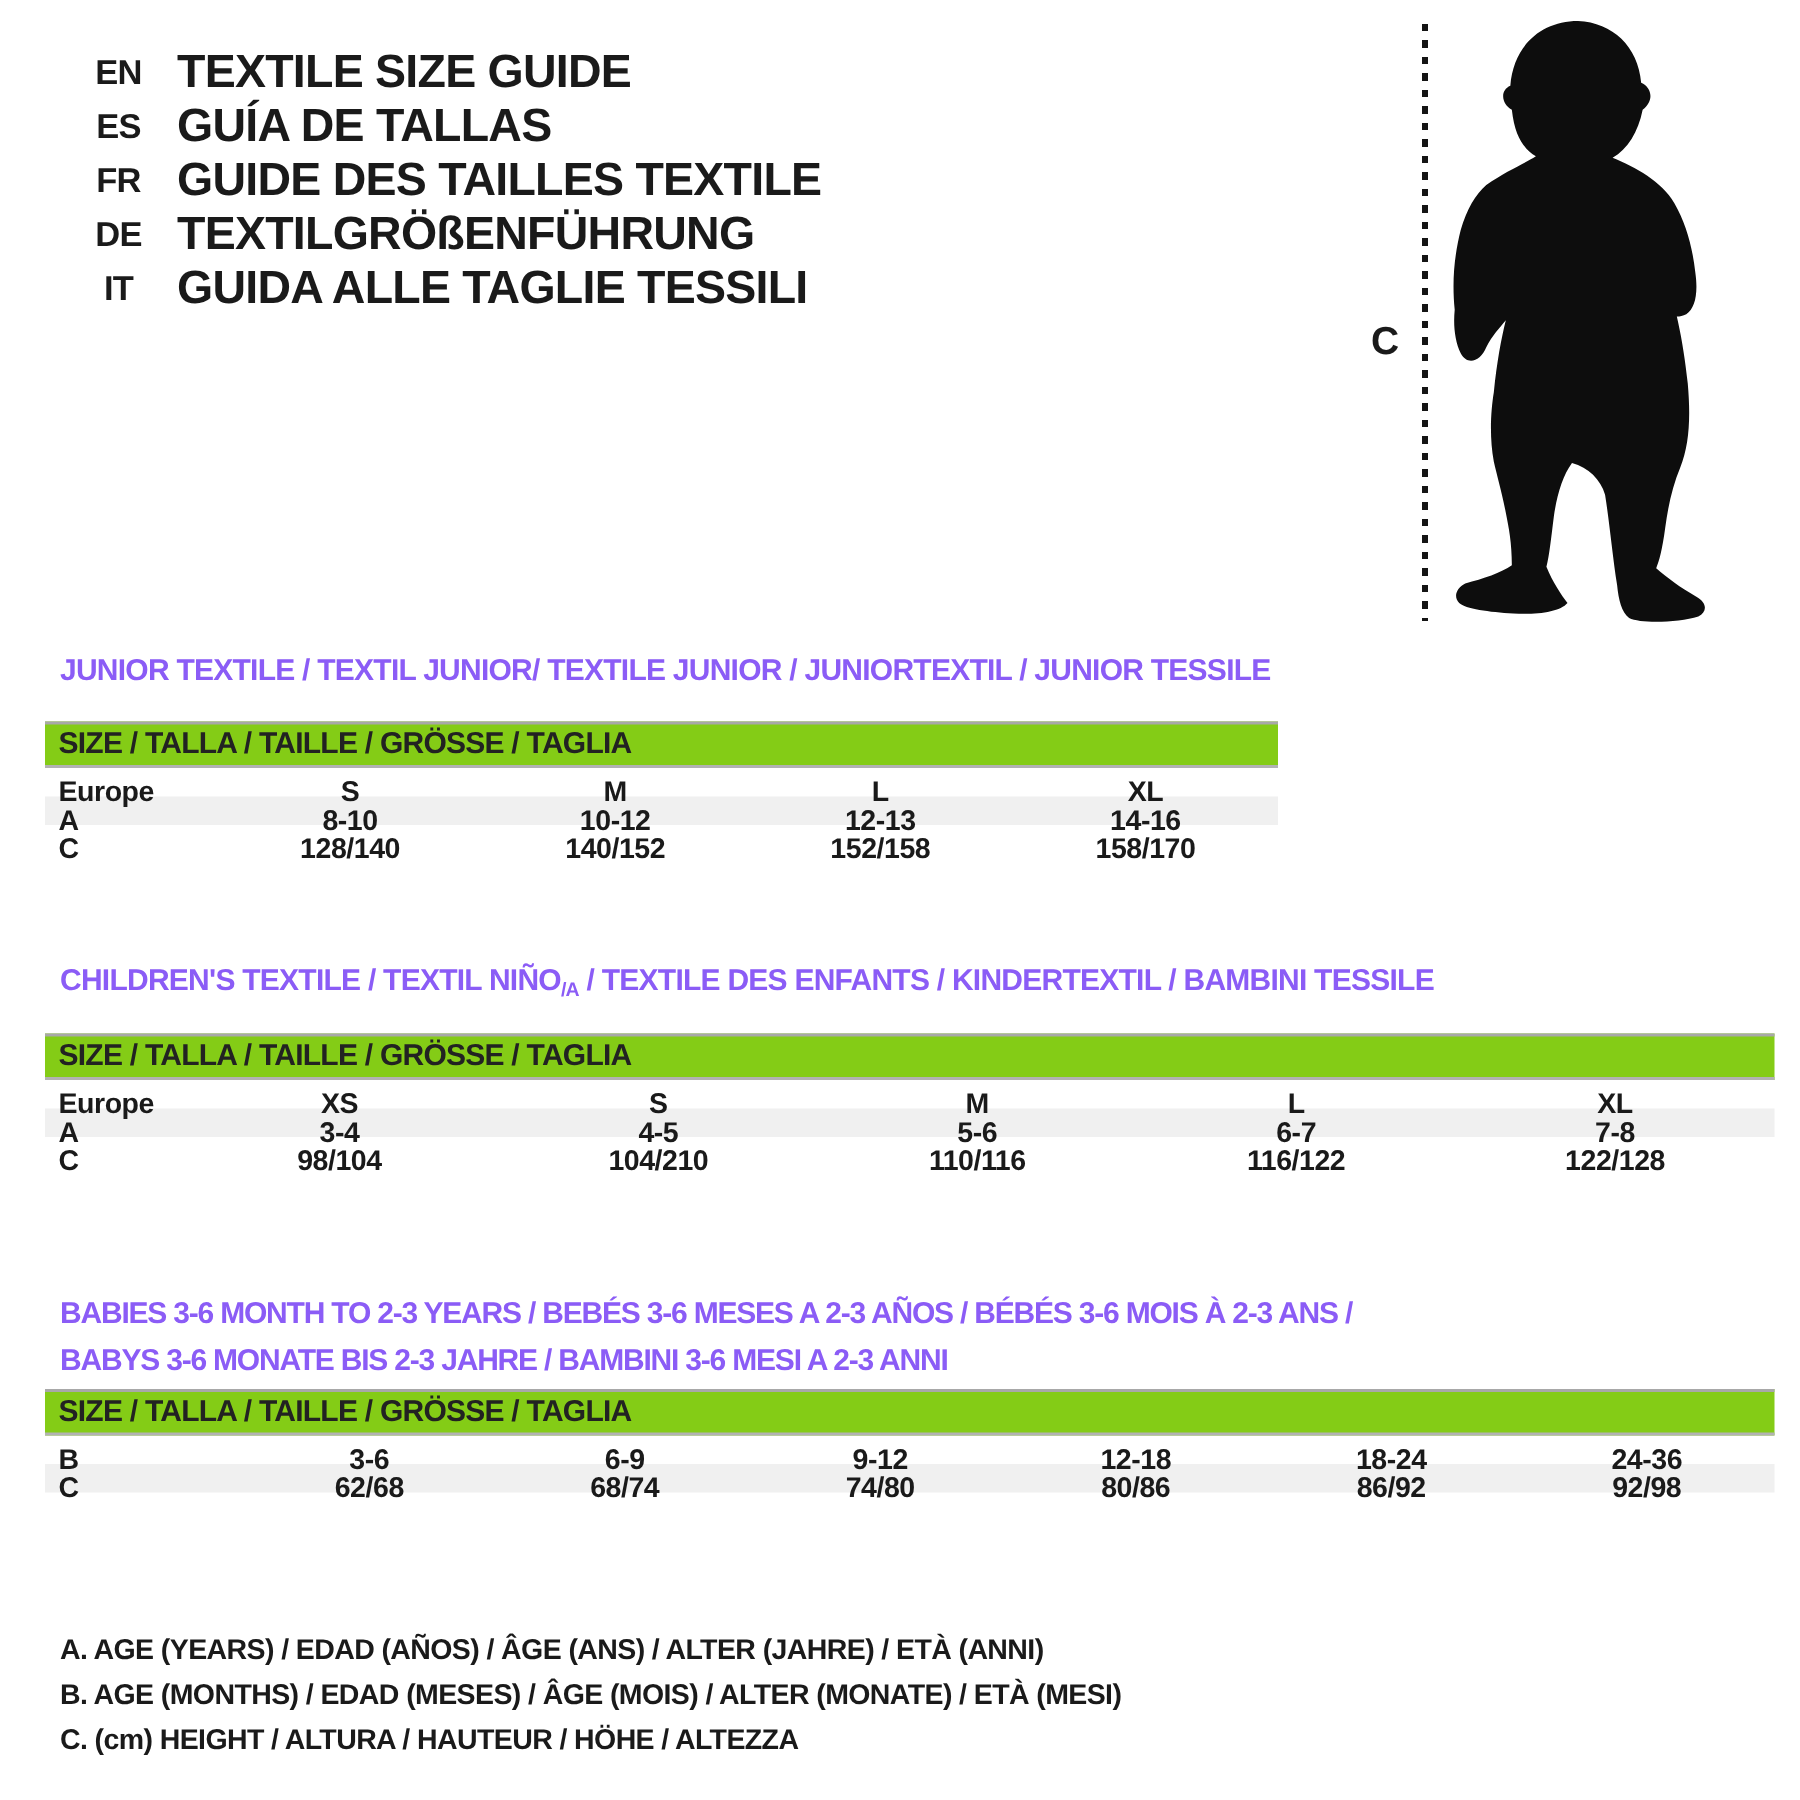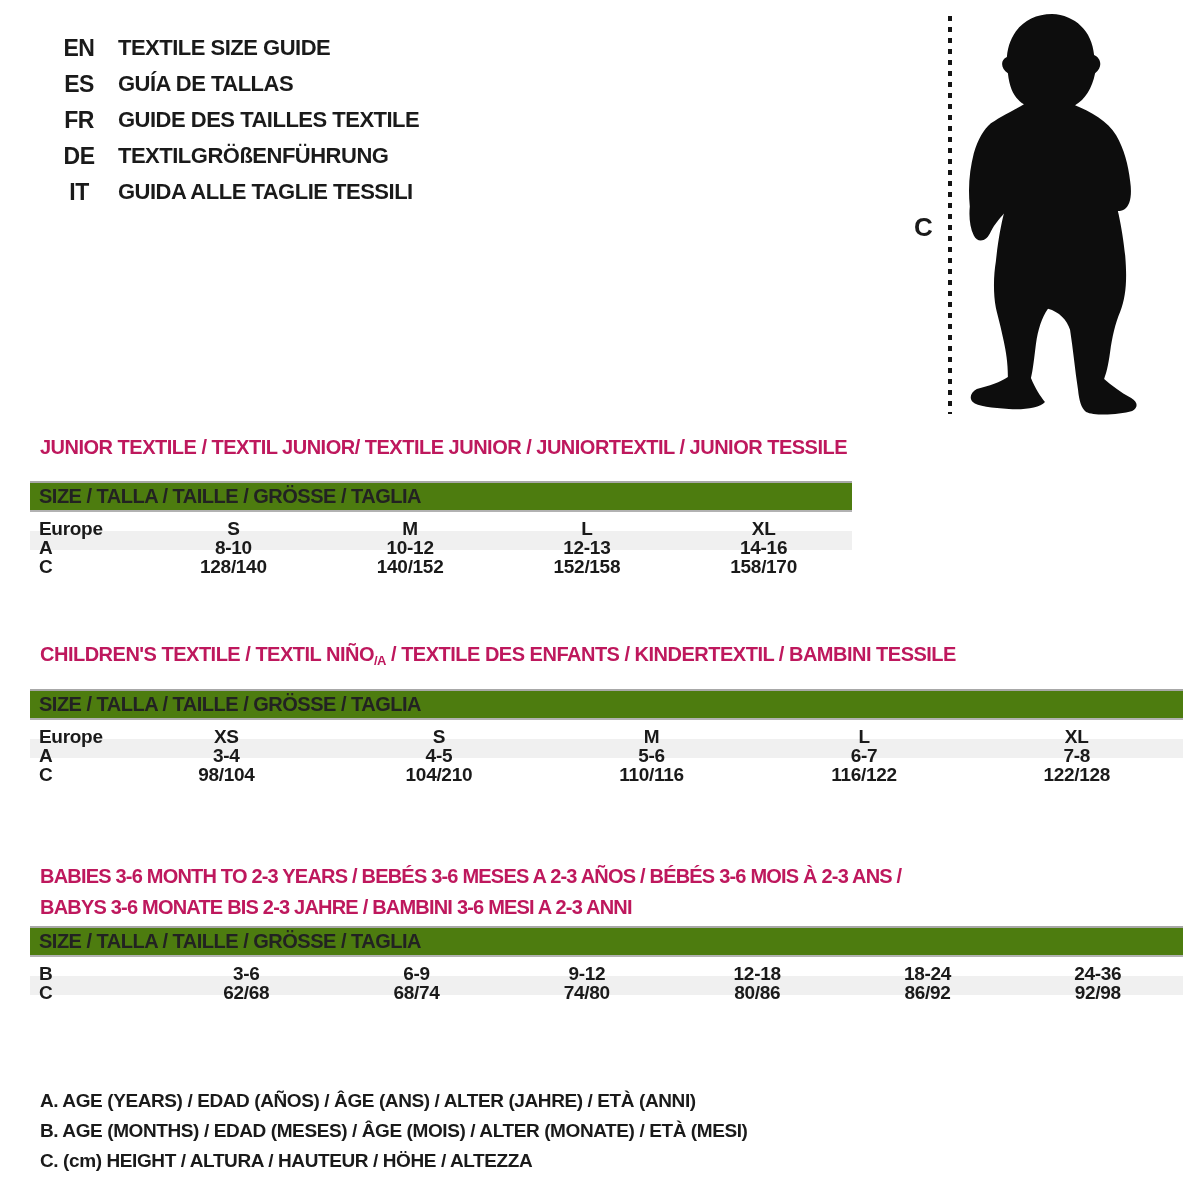--- a/index.html
+++ b/index.html
@@ -7,39 +7,39 @@
   .page {
     position:relative; width:1200px; height:1200px; background:#ffffff;
     font-family:"Liberation Sans", sans-serif; color:#1a1a1a; overflow:hidden;
   }
   .abs { position:absolute; }
 
   
   .lang-block { left:40px; top:30px;text-align:center; }
   .lang-row { display:flex; height:36px; line-height:36px; }
   .lang-code { width:78px; font-size:23px; font-weight:700; letter-spacing:-0.5px; }
-  .lang-title { font-size:22px; font-weight:700; letter-spacing:-0.5px; white-space:nowrap; }
+  .lang-title { font-size:31px; font-weight:700; letter-spacing:-0.5px; white-space:nowrap; }
 
   
   .dash-line {
     left:948px; top:16px; width:4px; height:398px;
     background:repeating-linear-gradient(to bottom, #141414 0 5px, transparent 5px 11px);
   }
   .c-label { left:914px; top:212px; font-size:26px; font-weight:700; }
   .toddler { left:963px; top:12px; width:177px; height:406px; }
 
   
-  .sec-heading { font-size:20px; font-weight:700; letter-spacing:-0.5px; white-space:nowrap; color:#be185d; }
+  .sec-heading { font-size:20px; font-weight:700; letter-spacing:-0.5px; white-space:nowrap; color:#8b5cf6; }
   .sub-a { font-size:13px; vertical-align:-4px; font-weight:700; }
   .babies-heading { letter-spacing:-0.8px; line-height:31px; }
 
   
   .size-table { left:30px; }
   .thead-bar {
-    height:31px; line-height:27px; background:#4d7c0f;
+    height:31px; line-height:27px; background:#84cc16;
     border-top:2px solid #a8a8a8; border-bottom:2px solid #b2b2b2;
     font-size:20px; font-weight:700; letter-spacing:-0.5px;
     padding-left:9px; color:#222; white-space:nowrap;
   }
   .trow { display:grid; height:19px; line-height:33px; font-size:19px; font-weight:700; letter-spacing:-0.3px; }
   .trow.shaded { background:#f0f0f0; }
   .cell { text-align:center; }
   .cell.label { text-align:left; padding-left:9px; }
   #table-junior   { width:822px; }
   #table-junior   .trow { grid-template-columns:115px repeat(4,1fr); }

